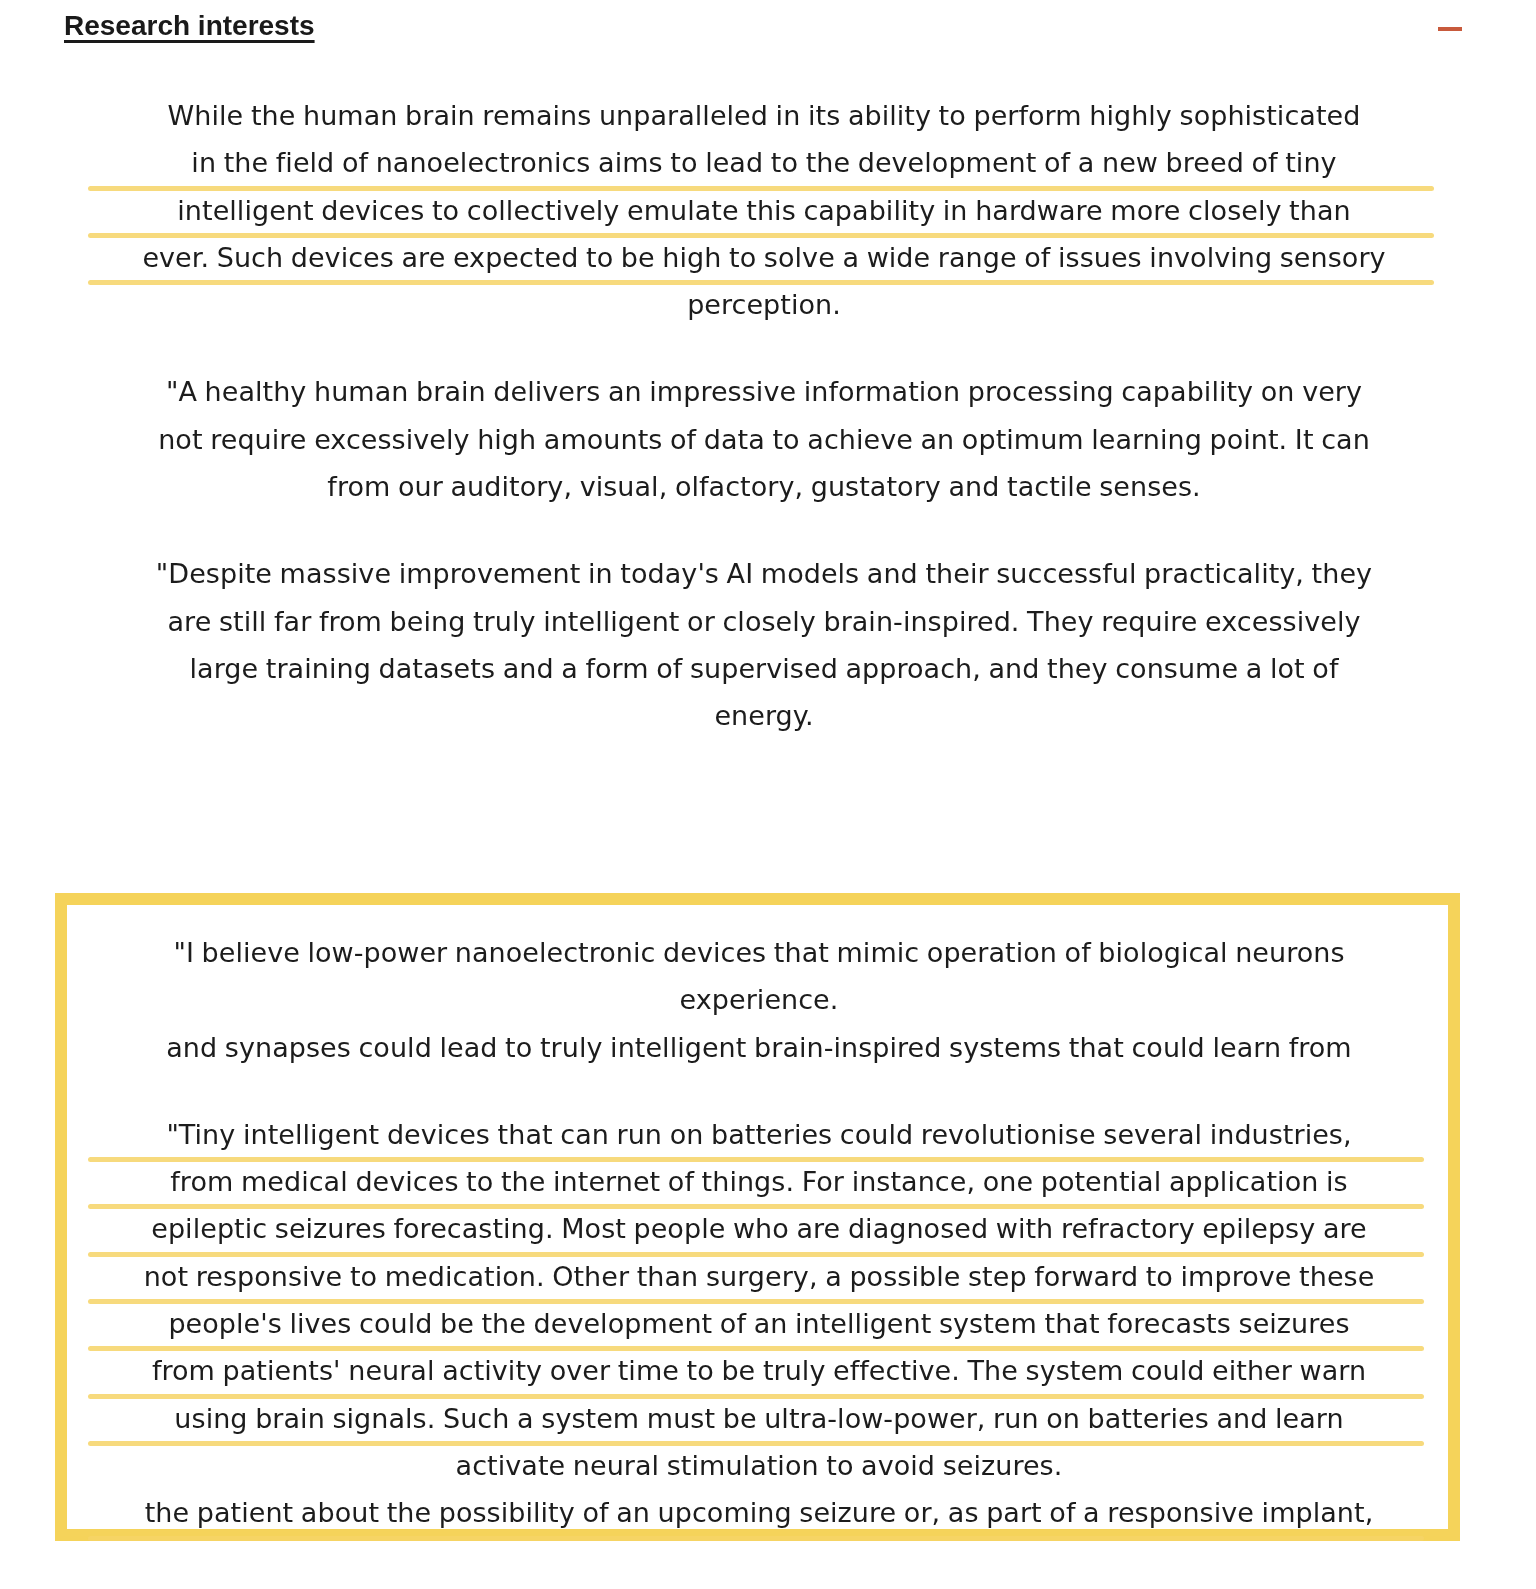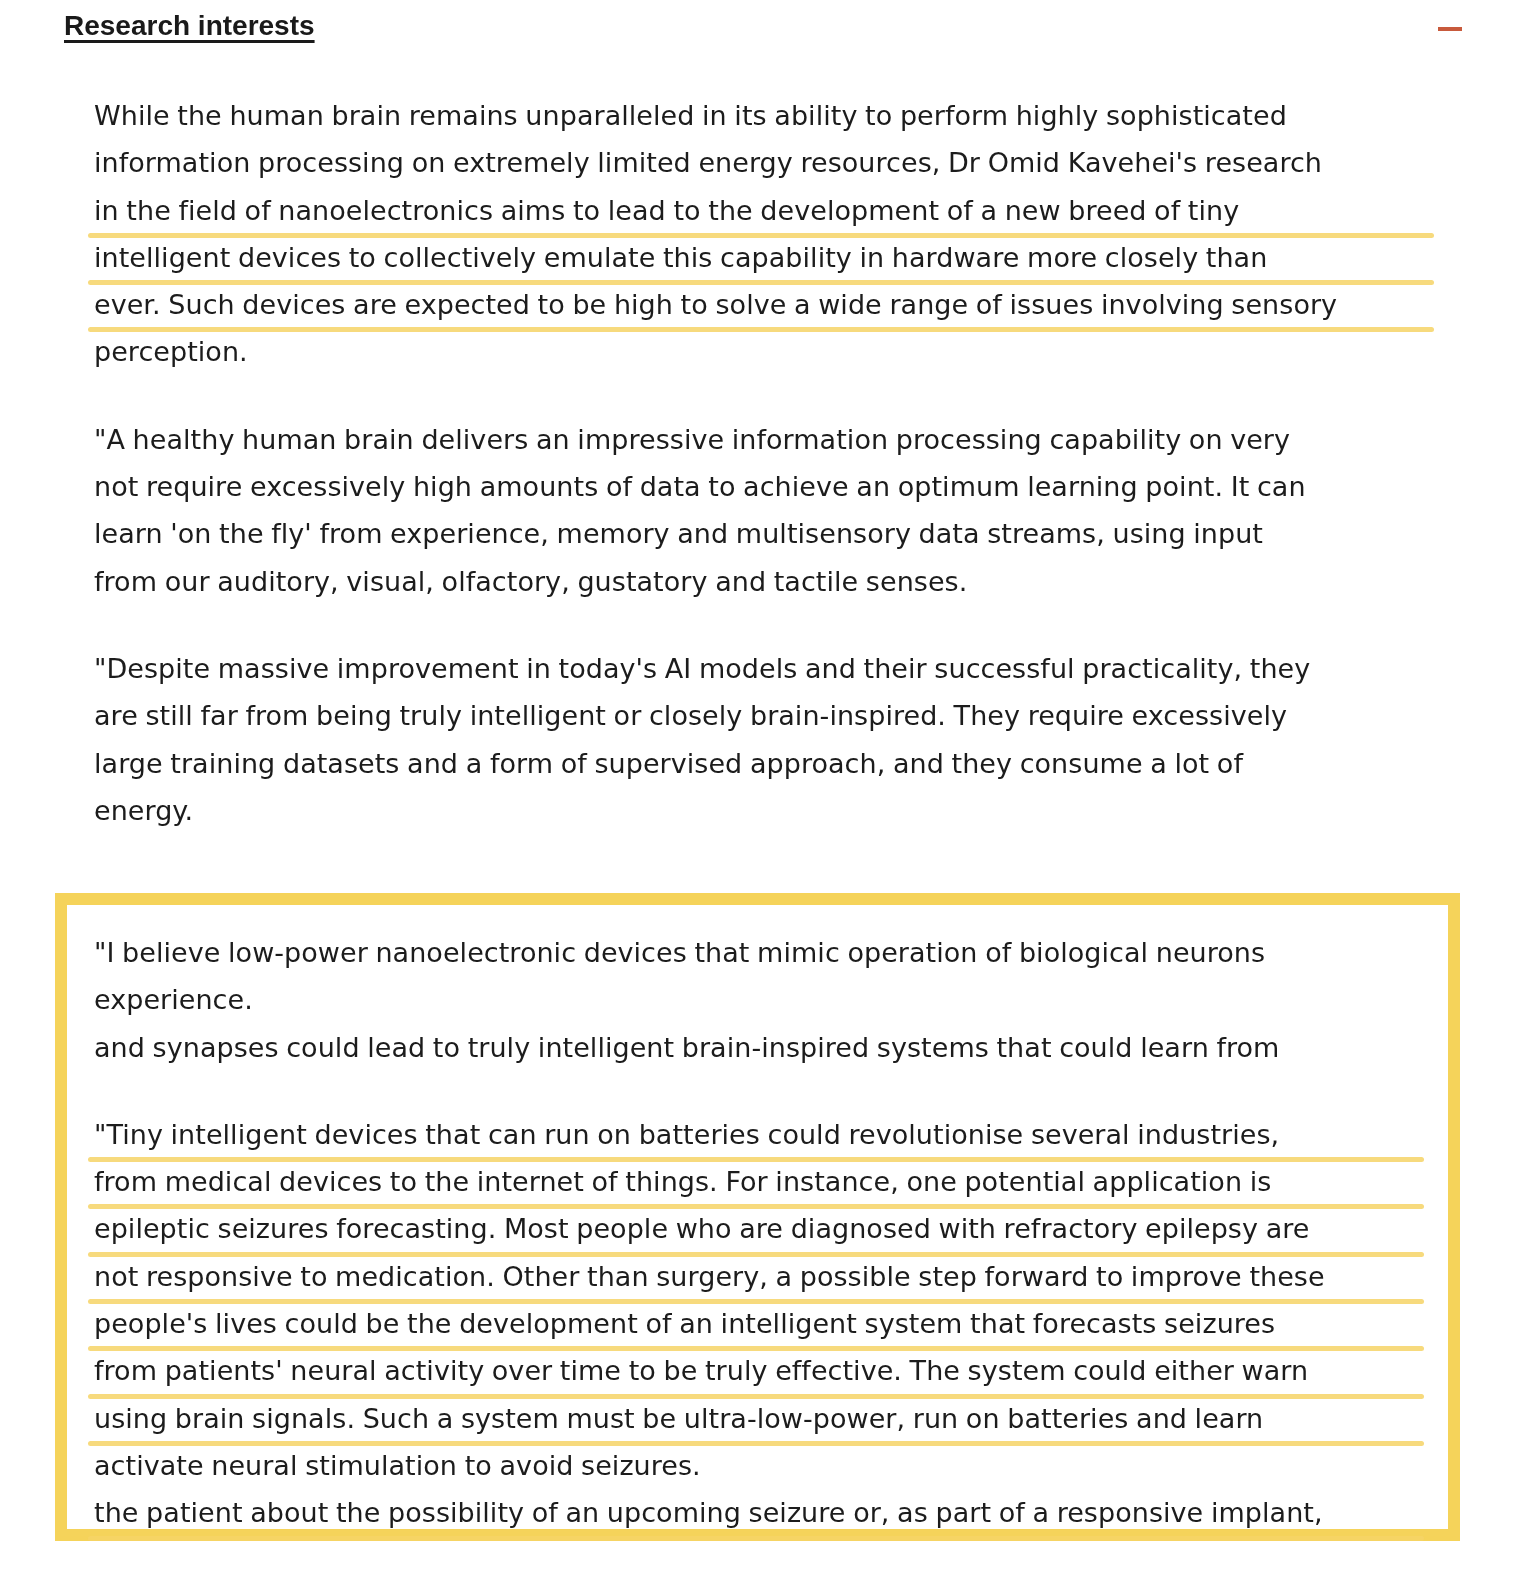--- a/index.html
+++ b/index.html
@@ -21,21 +21,21 @@
   .collapse-toggle {
     position: absolute; left: 1400px; top: 10px; width: 34px; height: 24px; cursor: pointer;
   }
   .collapse-toggle .bar {
     position: absolute; left: 4px; top: 11px; width: 24px; height: 4px; background: #c85a3c;
   }
   .content { position: absolute; left: 94px; top: 92px; width: 1340px; }
   .para {
     font-family: "DejaVu Sans", sans-serif;
     font-size: 27px; line-height: 47.3px; margin: 0 0 40px 0;
-    letter-spacing: 0.05px; word-spacing: -1px;
+    letter-spacing: 0.05px; word-spacing: -1px; text-align: center;
   }
   .line { display: block; white-space: nowrap; position: relative; }
   .hl::after {
     content: ""; position: absolute; left: -6px; right: 0; bottom: -4px; height: 5px;
     background: #f6d466; border-radius: 3px; opacity: 0.85;
   }
   .quote-box {
     position: absolute; left: 55px; top: 893px; width: 1381px; height: 624px;
     border: 12px solid #f5d35a;
   }
@@ -47,30 +47,28 @@
 <div class="section-header">
   <span class="section-title">Research interests</span>
   <div class="collapse-toggle">
     <span class="bar"></span>
   </div>
 </div>
 
 <div class="content">
   <p class="para">
     <span class="line">While the human brain remains unparalleled in its ability to perform highly sophisticated</span>
-    <span class="line">information processing on extremely limited energy resources, Dr Omid Kavehei's research</span>
     <span class="line hl">in the field of nanoelectronics aims to lead to the development of a new breed of tiny</span>
     <span class="line hl">intelligent devices to collectively emulate this capability in hardware more closely than</span>
     <span class="line hl">ever. Such devices are expected to be high to solve a wide range of issues involving sensory</span>
     <span class="line">perception.</span>
   </p>
   <p class="para">
     <span class="line">"A healthy human brain delivers an impressive information processing capability on very</span>
     <span class="line">not require excessively high amounts of data to achieve an optimum learning point. It can</span>
-    <span class="line">learn 'on the fly' from experience, memory and multisensory data streams, using input</span>
     <span class="line">from our auditory, visual, olfactory, gustatory and tactile senses.</span>
   </p>
   <p class="para">
     <span class="line">"Despite massive improvement in today's AI models and their successful practicality, they</span>
     <span class="line">are still far from being truly intelligent or closely brain-inspired. They require excessively</span>
     <span class="line">large training datasets and a form of supervised approach, and they consume a lot of</span>
     <span class="line">energy.</span>
   </p>
 </div>
 

